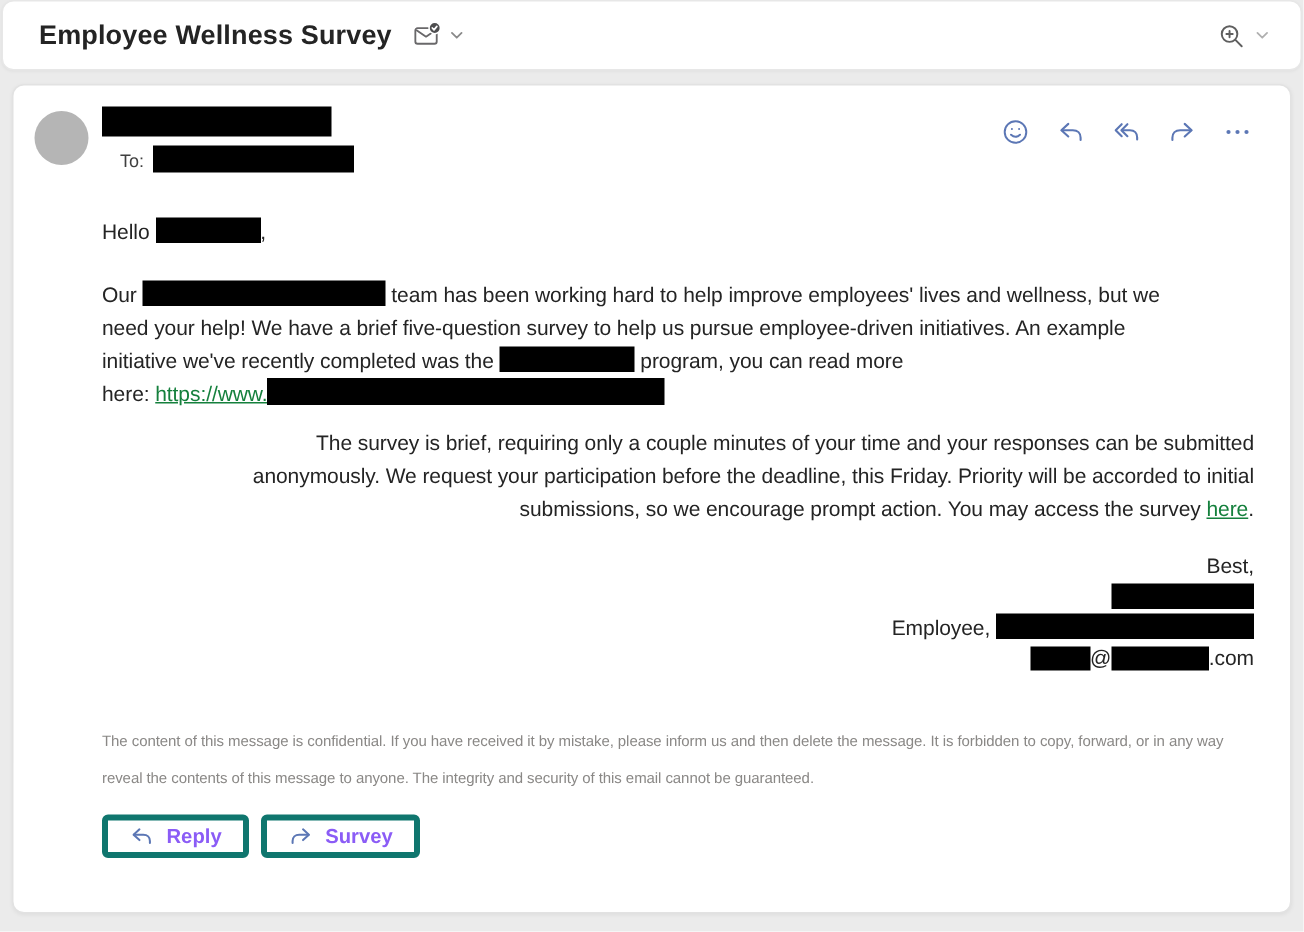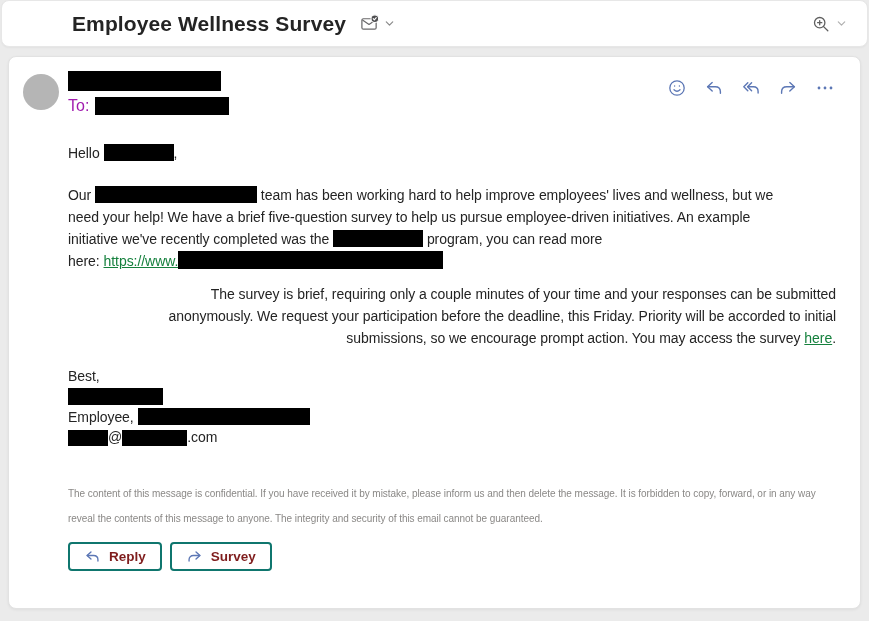--- a/index.html
+++ b/index.html
@@ -9,57 +9,57 @@
     font-family:"Liberation Sans",sans-serif;
     color:#242424;
   }
   
   .topbar{
     height:47px;margin:0 1px;box-sizing:border-box;
     background:#fff;border:1px solid #e7e7e7;border-radius:8px;
     display:flex;align-items:center;padding:0 20px 0 24px;
     box-shadow:0 1px 2px rgba(0,0,0,.04);
   }
-  .topbar-title{font-size:21px;font-weight:700;letter-spacing:.1px;margin-left:46px;}
+  .topbar-title{font-size:18px;font-weight:700;letter-spacing:.1px;}
   .title-icon-group{display:flex;align-items:center;gap:5px;margin-left:14px;cursor:pointer;}
   .spacer{flex:1;}
   .zoom-group{display:flex;align-items:center;gap:5px;cursor:pointer;}
   
   .card{
     margin:9px 8px 0;box-sizing:border-box;height:553px;overflow:hidden;
     background:#fff;border:1px solid #e2e2e2;border-radius:8px;
     box-shadow:0 1px 3px rgba(0,0,0,.06);
     padding:14px 24px 0 14px;
   }
   .msg-header{display:flex;align-items:flex-start;}
   .avatar{width:36px;height:36px;border-radius:50%;background:#b5b5b5;margin-top:3px;cursor:pointer;}
   .hdr-text{margin-left:9px;}
   .sender-line{line-height:22px;}
-  .to-line{font-size:16px;color:#a21caf;margin-top:2px;line-height:20px;}
+  .to-line{font-size:12px;color:#404040;margin-top:2px;line-height:20px;margin-left:12px;}
   .to-line .redact{margin-left:6px;vertical-align:-4px;}
   .actions{margin-left:auto;display:flex;align-items:center;gap:15px;padding:6px 0 0 0;}
   .action-btn{width:22px;height:22px;display:flex;align-items:center;justify-content:center;cursor:pointer;border:none;background:none;padding:0;}
   
   .msg-body{padding-left:45px;font-size:14px;line-height:22px;letter-spacing:-0.05px;}
   .greeting{margin:26px 0 16px;}
   .para1{margin:20px 0 0;}
   .para2{margin:11px 0 0;text-align:right;}
   .para3{margin:12px 0 0;}
-  .signature{margin:17px 0 0;line-height:20.5px;}
+  .signature{margin:17px 0 0;line-height:20.5px;text-align:right;}
   .redact{display:inline-block;background:#000;height:17px;vertical-align:-3.5px;}
   .body-link{color:#15803d;text-decoration:underline;cursor:pointer;}
   .disclaimer{
     margin:33px 0 0;max-width:778px;
     font-size:10px;line-height:25px;color:#8a8886;
   }
   .footer-buttons{margin:11px 0 0;display:flex;gap:8px;}
   .btn{
     display:flex;align-items:center;gap:8px;height:29px;
-    background:#fff;border:2px solid #0f766e;border-radius:4px;
-    padding:0 14px;font-family:inherit;font-size:13.5px;font-weight:600;color:#7f1d1d;
+    background:#fff;border:4px solid #0f766e;border-radius:4px;
+    padding:0 14px;font-family:inherit;font-size:13.5px;font-weight:600;color:#8b5cf6;
     cursor:pointer;
   }
   svg{display:block;}
 </style>
 </head>
 <body>
 
 <div class="topbar">
   <span class="topbar-title">Employee Wellness Survey</span>
   <span class="title-icon-group">

